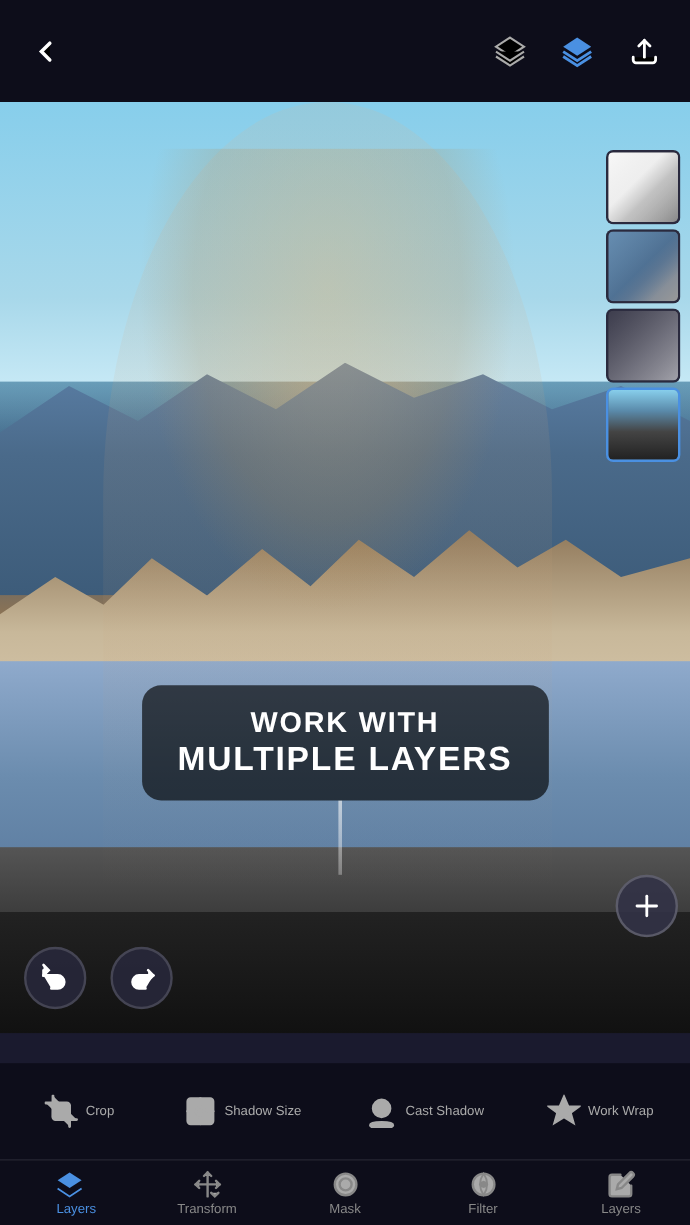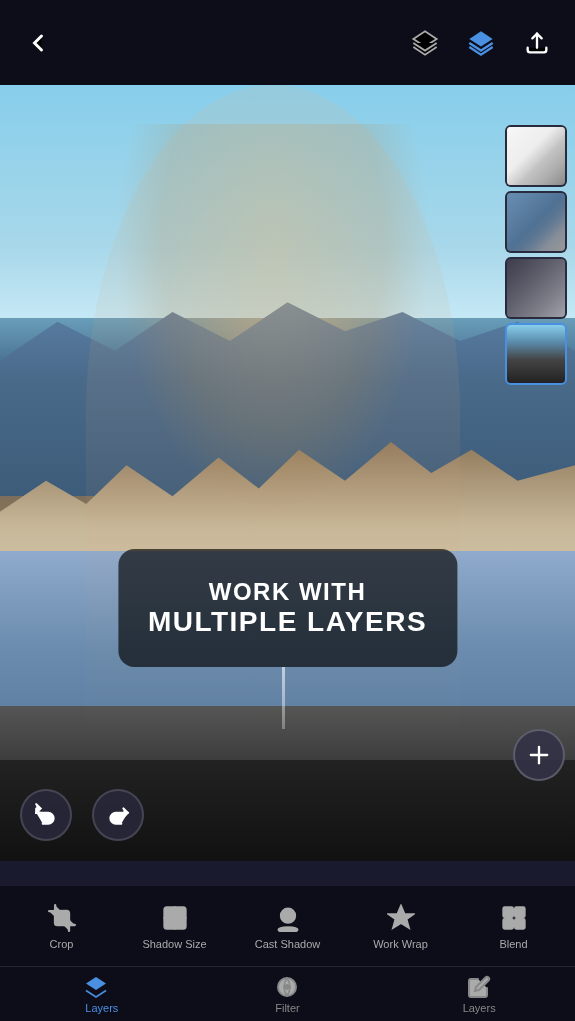--- a/index.html
+++ b/index.html
@@ -86,21 +86,21 @@
     }
 
     
     .canvas-text-overlay {
       position: absolute;
       bottom: 25%;
       left: 50%;
       transform: translateX(-50%);
       background: rgba(0,0,0,0.65);
       border-radius: 16px;
-      padding: 29px 30px;
+      padding: 18px 30px;
       text-align: center;
       white-space: nowrap;
     }
     .canvas-text-overlay .line1 {
       color: #ffffff;
       font-size: 24px;
       font-weight: 700;
       letter-spacing: 1.5px;
       text-transform: uppercase;
       display: block;
@@ -211,21 +211,21 @@
       right: 0;
       height: 80px;
       background: #0d0d1a;
       display: flex;
       align-items: center;
       justify-content: space-around;
       padding: 0 5px;
     }
     .tool-item {
       display: flex;
-      flex-direction: column;
+      flex-direction: row;
       align-items: center;
       justify-content: center;
       cursor: pointer;
       gap: 4px;
       min-width: 70px;
     }
     .tool-item-icon {
       width: 32px;
       height: 32px;
       display: flex;
@@ -436,47 +436,58 @@
 
   <div class="tool-item">
     <div class="tool-item-icon icon-gray">
       <svg viewBox="0 0 24 24" width="28" height="28" fill="none" stroke="currentColor" stroke-width="2" stroke-linecap="round">
         <path d="M12 2L9 9H2l5.5 4-2 7L12 16l6.5 4-2-7L22 9h-7z"></path>
       </svg>
     </div>
     <span class="tool-item-label">Work Wrap</span>
   </div>
 
-  <div class="tool-item">
-    <div class="tool-item-icon icon-gray">
-      <svg viewBox="0 0 24 24" width="28" height="28" fill="none" stroke="currentColor" stroke-width="2" stroke-linecap="round">
-        <rect x="3" y="3" width="8" height="8" rx="1"></rect>
-        <rect x="13" y="3" width="8" height="8" rx="1"></rect>
-        <rect x="3" y="13" width="8" height="8" rx="1"></rect>
-        <rect x="13" y="13" width="8" height="8" rx="1"></rect>
-      </svg>
-    </div>
-    <span class="tool-item-label">Blend</span>
-  </div>
 
 </div>
 
 <div class="bottom-nav">
 
   <div class="nav-item active">
     <div class="nav-item-icon icon-blue">
       <svg viewBox="0 0 24 24" width="24" height="24" fill="#4a90e2">
         <polygon points="12 2 22 8.5 12 15 2 8.5 12 2"></polygon>
         <path d="M2 15.5L12 22l10-6.5" fill="none" stroke="#4a90e2" stroke-width="1.5"></path>
       </svg>
     </div>
     <span class="nav-item-label" style="color:#4a90e2;">Layers</span>
   </div>
 
-
+  <div class="nav-item">
+    <div class="nav-item-icon icon-gray">
+      <svg viewBox="0 0 24 24" width="24" height="24" fill="none" stroke="#888" stroke-width="2" stroke-linecap="round">
+        <path d="M5 9l-3 3 3 3"></path>
+        <path d="M9 5l3-3 3 3"></path>
+        <path d="M15 19l3 3 3-3"></path>
+        <path d="M19 9l3 3-3 3"></path>
+        <line x1="2" y1="12" x2="22" y2="12"></line>
+        <line x1="12" y1="2" x2="12" y2="22"></line>
+      </svg>
+    </div>
+    <span class="nav-item-label">Transform</span>
+  </div>
+
+  <div class="nav-item">
+    <div class="nav-item-icon icon-gray">
+      <svg viewBox="0 0 24 24" width="24" height="24" fill="none" stroke="#888" stroke-width="2" stroke-linecap="round">
+        <circle cx="12" cy="12" r="9"></circle>
+        <circle cx="12" cy="12" r="5"></circle>
+      </svg>
+    </div>
+    <span class="nav-item-label">Mask</span>
+  </div>
 
   <div class="nav-item">
     <div class="nav-item-icon icon-gray">
       <svg viewBox="0 0 24 24" width="24" height="24" fill="none" stroke="#888" stroke-width="2" stroke-linecap="round">
         <circle cx="12" cy="12" r="9"></circle>
         <path d="M8 12 Q12 6 16 12 Q12 18 8 12Z" fill="#888" stroke="none"></path>
         <path d="M12 3 Q18 12 12 21 Q6 12 12 3Z" fill="none" stroke="#888" stroke-width="1.5"></path>
       </svg>
     </div>
     <span class="nav-item-label">Filter</span>

